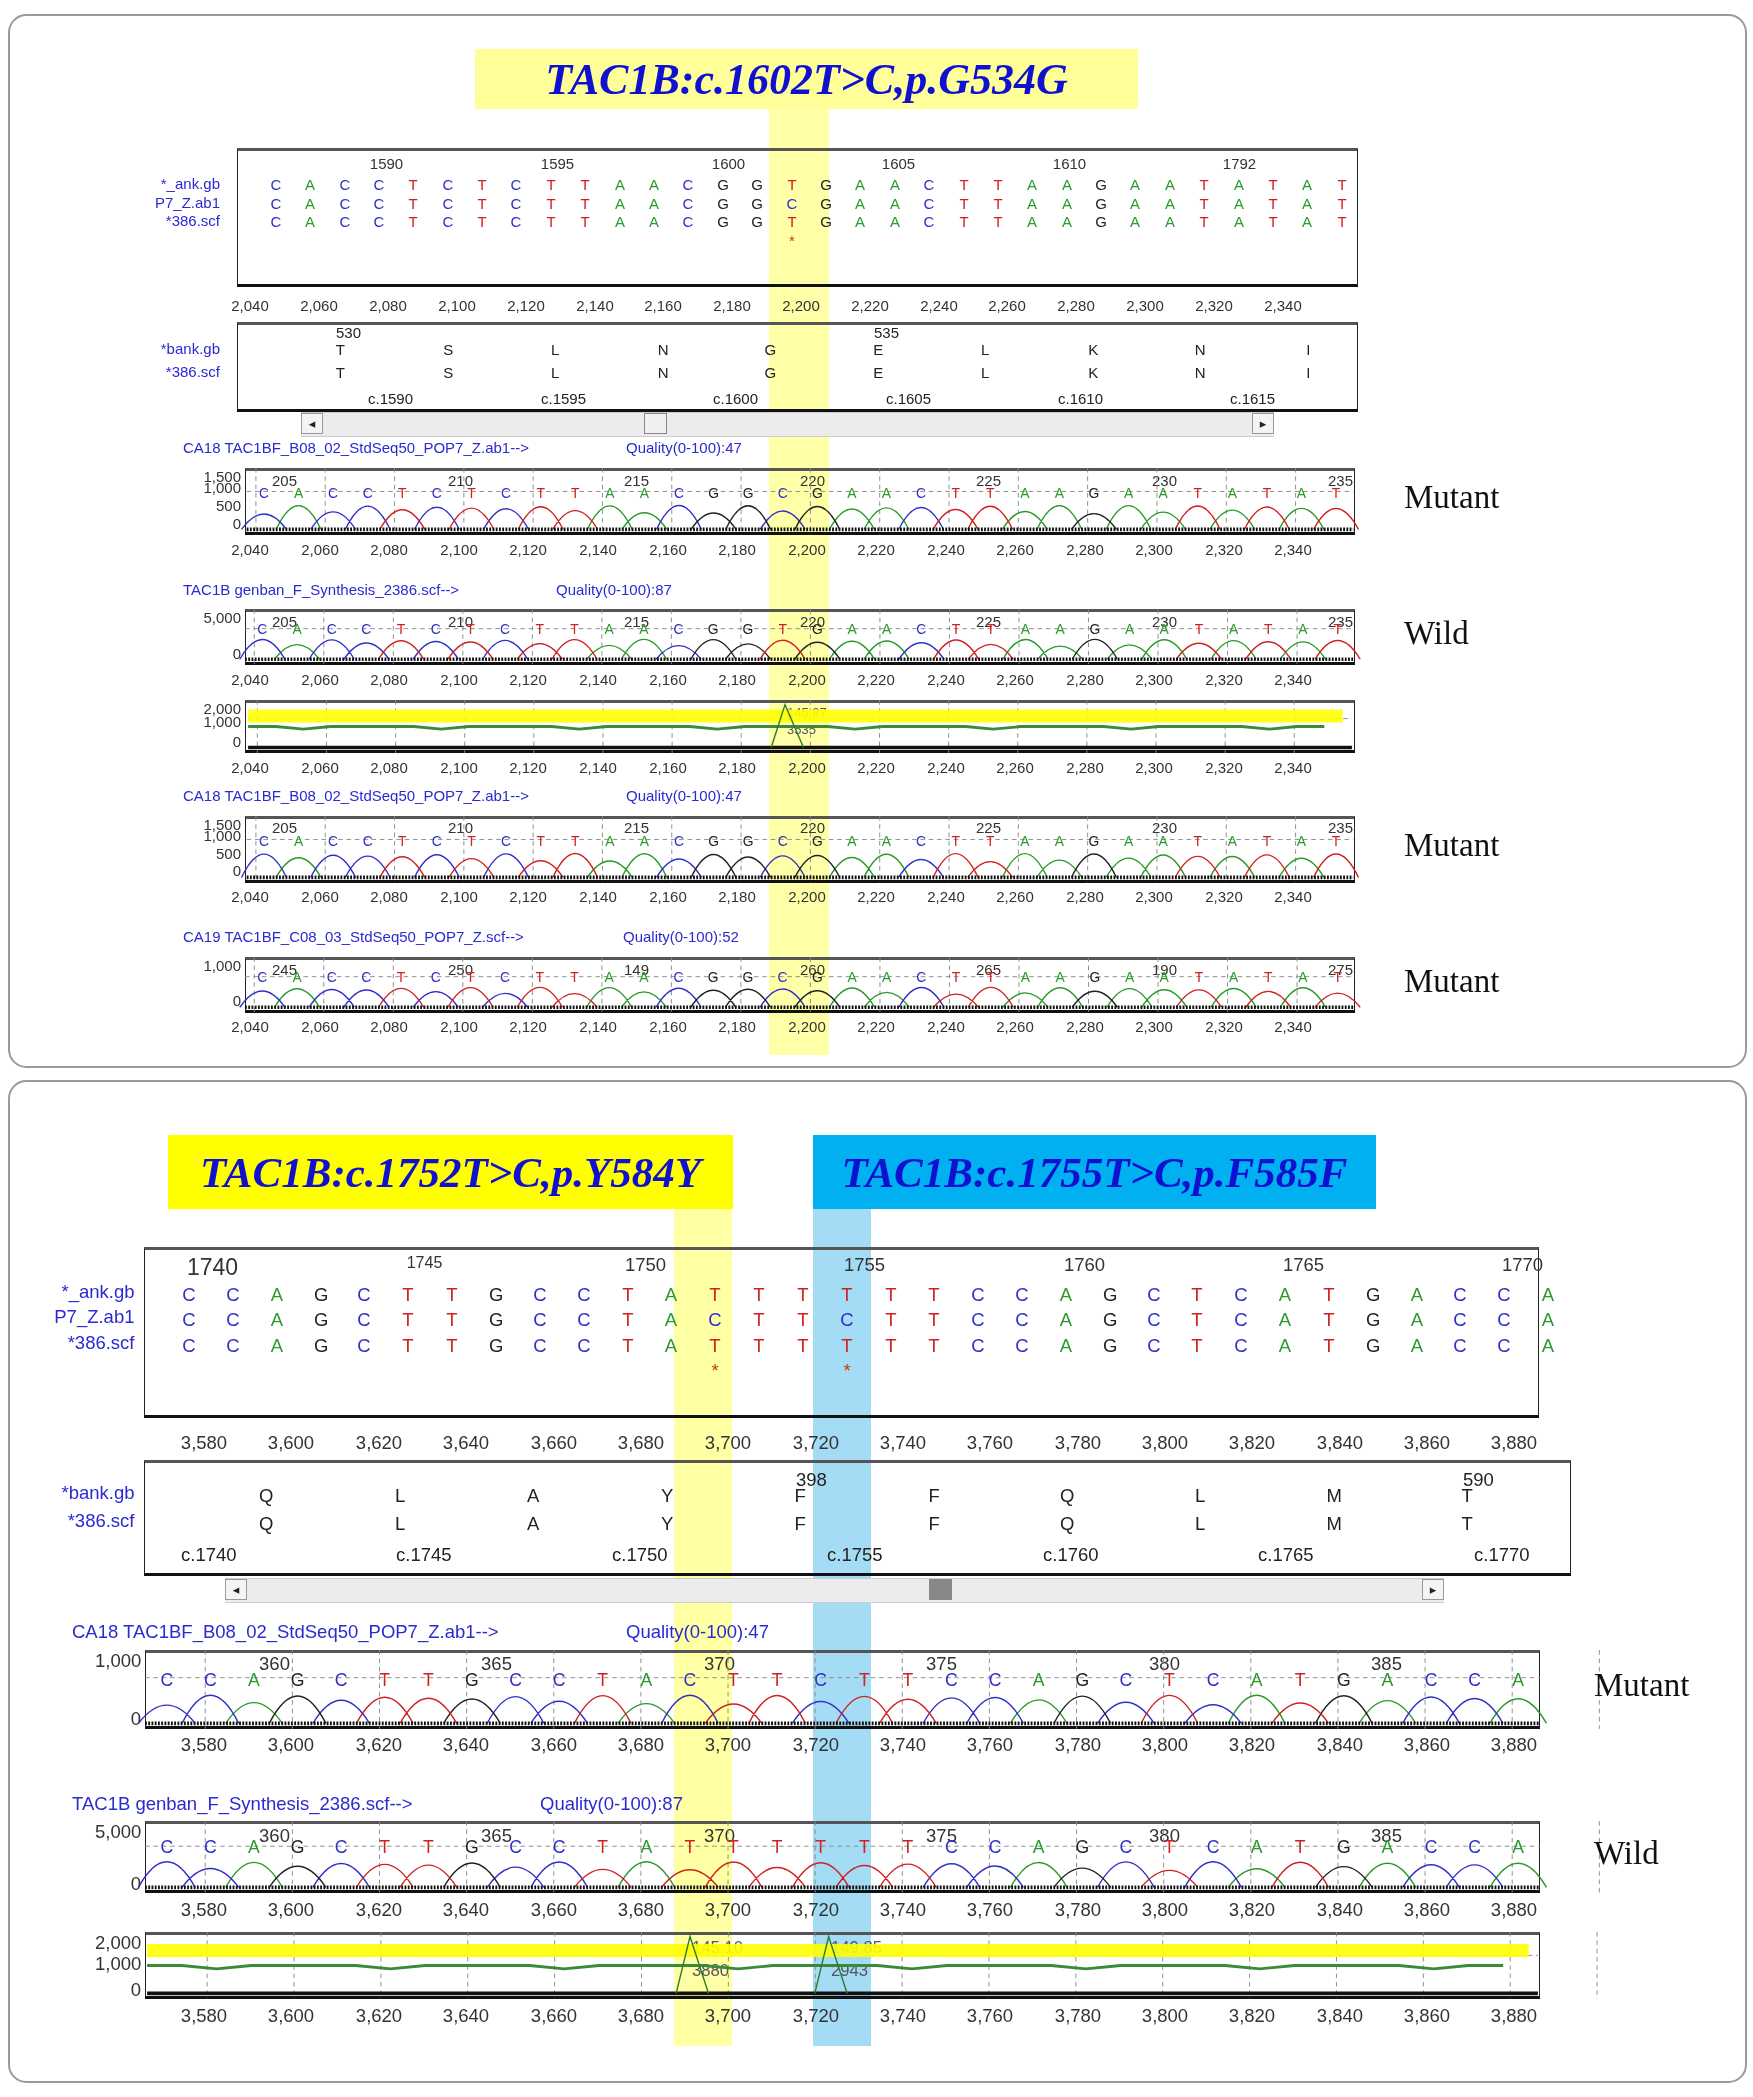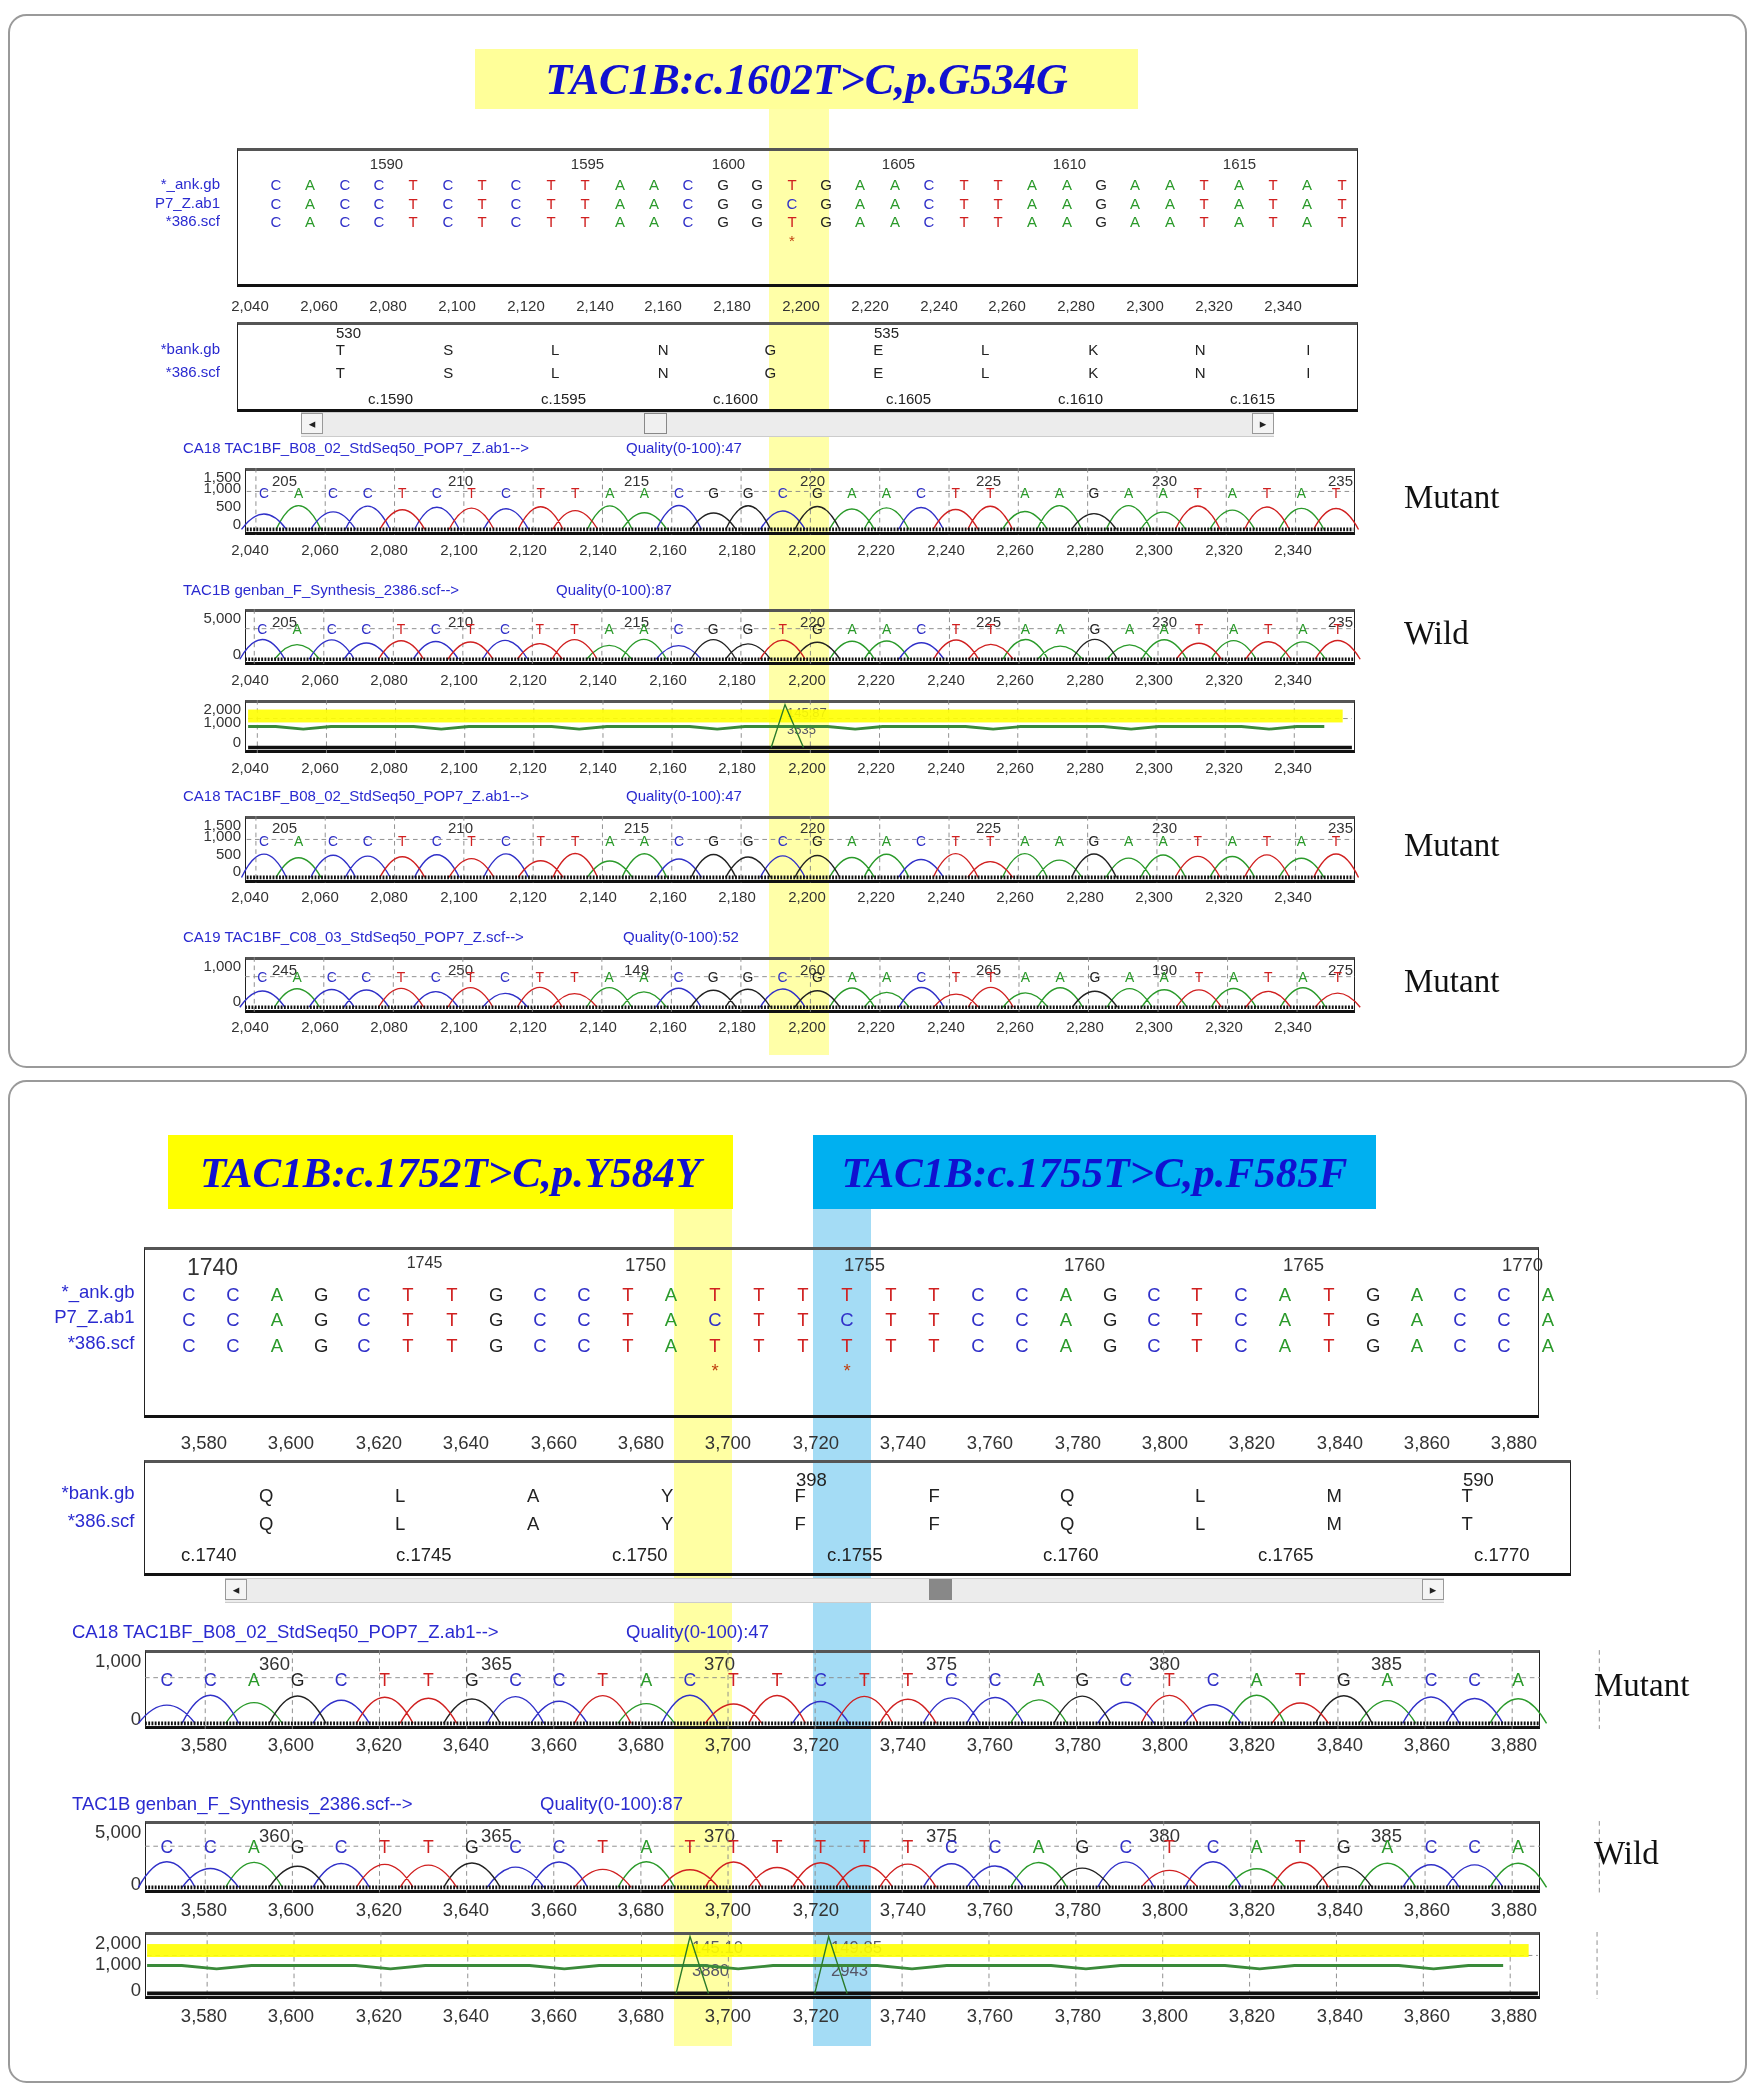--- a/index.html
+++ b/index.html
@@ -32,25 +32,25 @@
 <div class="title" style="left:475px;top:49px;width:663px;height:60px;background:#ffff99;font-size:44px;">TAC1B:c.1602T&gt;C,p.G534G</div>
 
 <div id="t-seqbox" class="seqbox" style="left:237px;top:148px;width:1121px;height:139px;"></div>
 <div id="t-seqlabels">
     <div class="trk" style="left: 104px; width: 116px; top: 174px; font-size: 15px;">*_ank.gb</div>
     <div class="trk" style="left: 104px; width: 116px; top: 193px; font-size: 15px;">P7_Z.ab1</div>
     <div class="trk" style="left: 104px; width: 116px; top: 211px; font-size: 15px;">*386.scf</div>
   </div>
 <div id="t-ruler">
     <div class="tick" style="left: 368px; width: 37px; top: 155px; font-size: 15px;">1590</div>
-    <div class="tick" style="left: 539px; width: 37px; top: 155px; font-size: 15px; margin-left: 30px;">1595</div>
+    <div class="tick" style="left: 539px; width: 37px; top: 155px; font-size: 15px;">1595</div>
     <div class="tick" style="left: 710px; width: 37px; top: 155px; font-size: 15px;">1600</div>
     <div class="tick" style="left: 880px; width: 37px; top: 155px; font-size: 15px;">1605</div>
     <div class="tick" style="left: 1051px; width: 37px; top: 155px; font-size: 15px;">1610</div>
-    <div class="tick" style="left: 1221px; width: 37px; top: 155px; font-size: 15px;">1615</div>
+    <div class="tick" style="left: 1221px; width: 37px; top: 155px; font-size: 15px;">1792</div>
   </div>
 <div id="t-bases">
     <div class="base b-C" style="left: 269px; top: 176px; font-size: 15px;">C</div>
     <div class="base b-A" style="left: 303px; top: 176px; font-size: 15px;">A</div>
     <div class="base b-C" style="left: 338px; top: 176px; font-size: 15px;">C</div>
     <div class="base b-C" style="left: 372px; top: 176px; font-size: 15px;">C</div>
     <div class="base b-T" style="left: 406px; top: 176px; font-size: 15px;">T</div>
     <div class="base b-C" style="left: 441px; top: 176px; font-size: 15px;">C</div>
     <div class="base b-T" style="left: 475px; top: 176px; font-size: 15px;">T</div>
     <div class="base b-C" style="left: 509px; top: 176px; font-size: 15px;">C</div>

